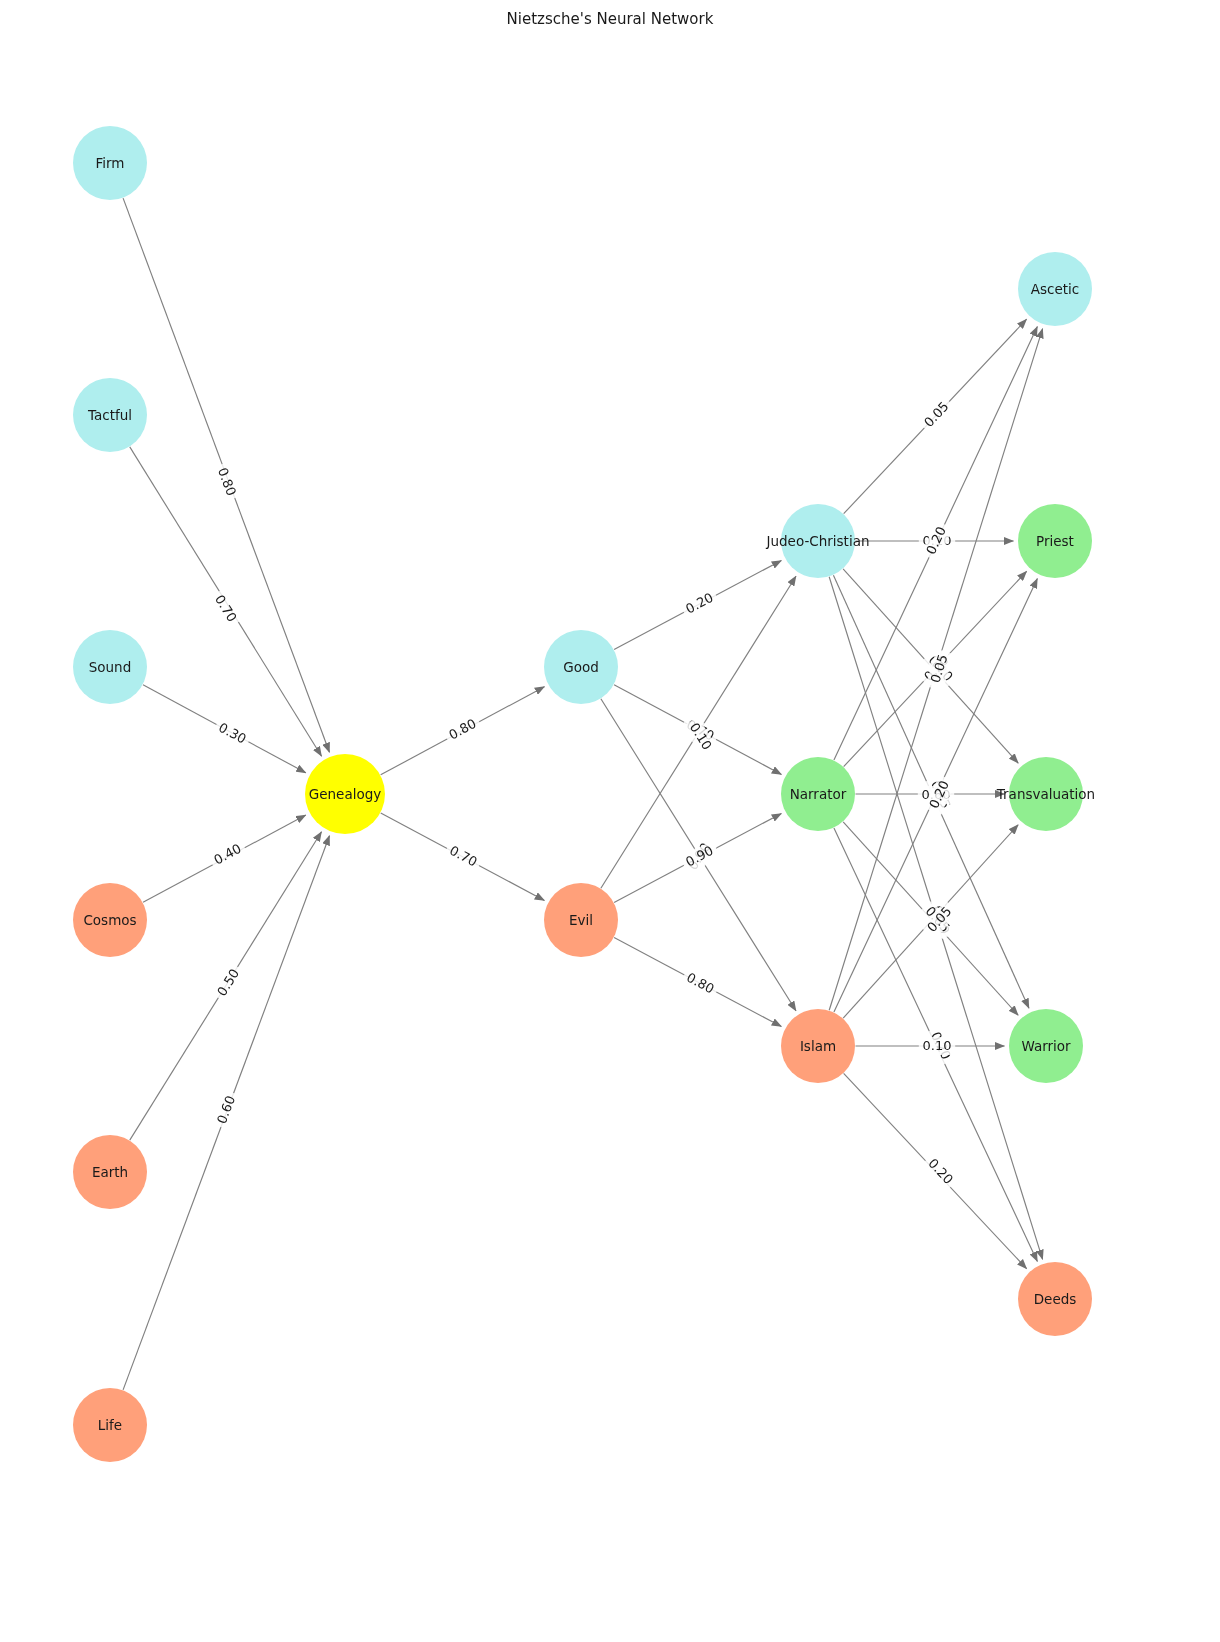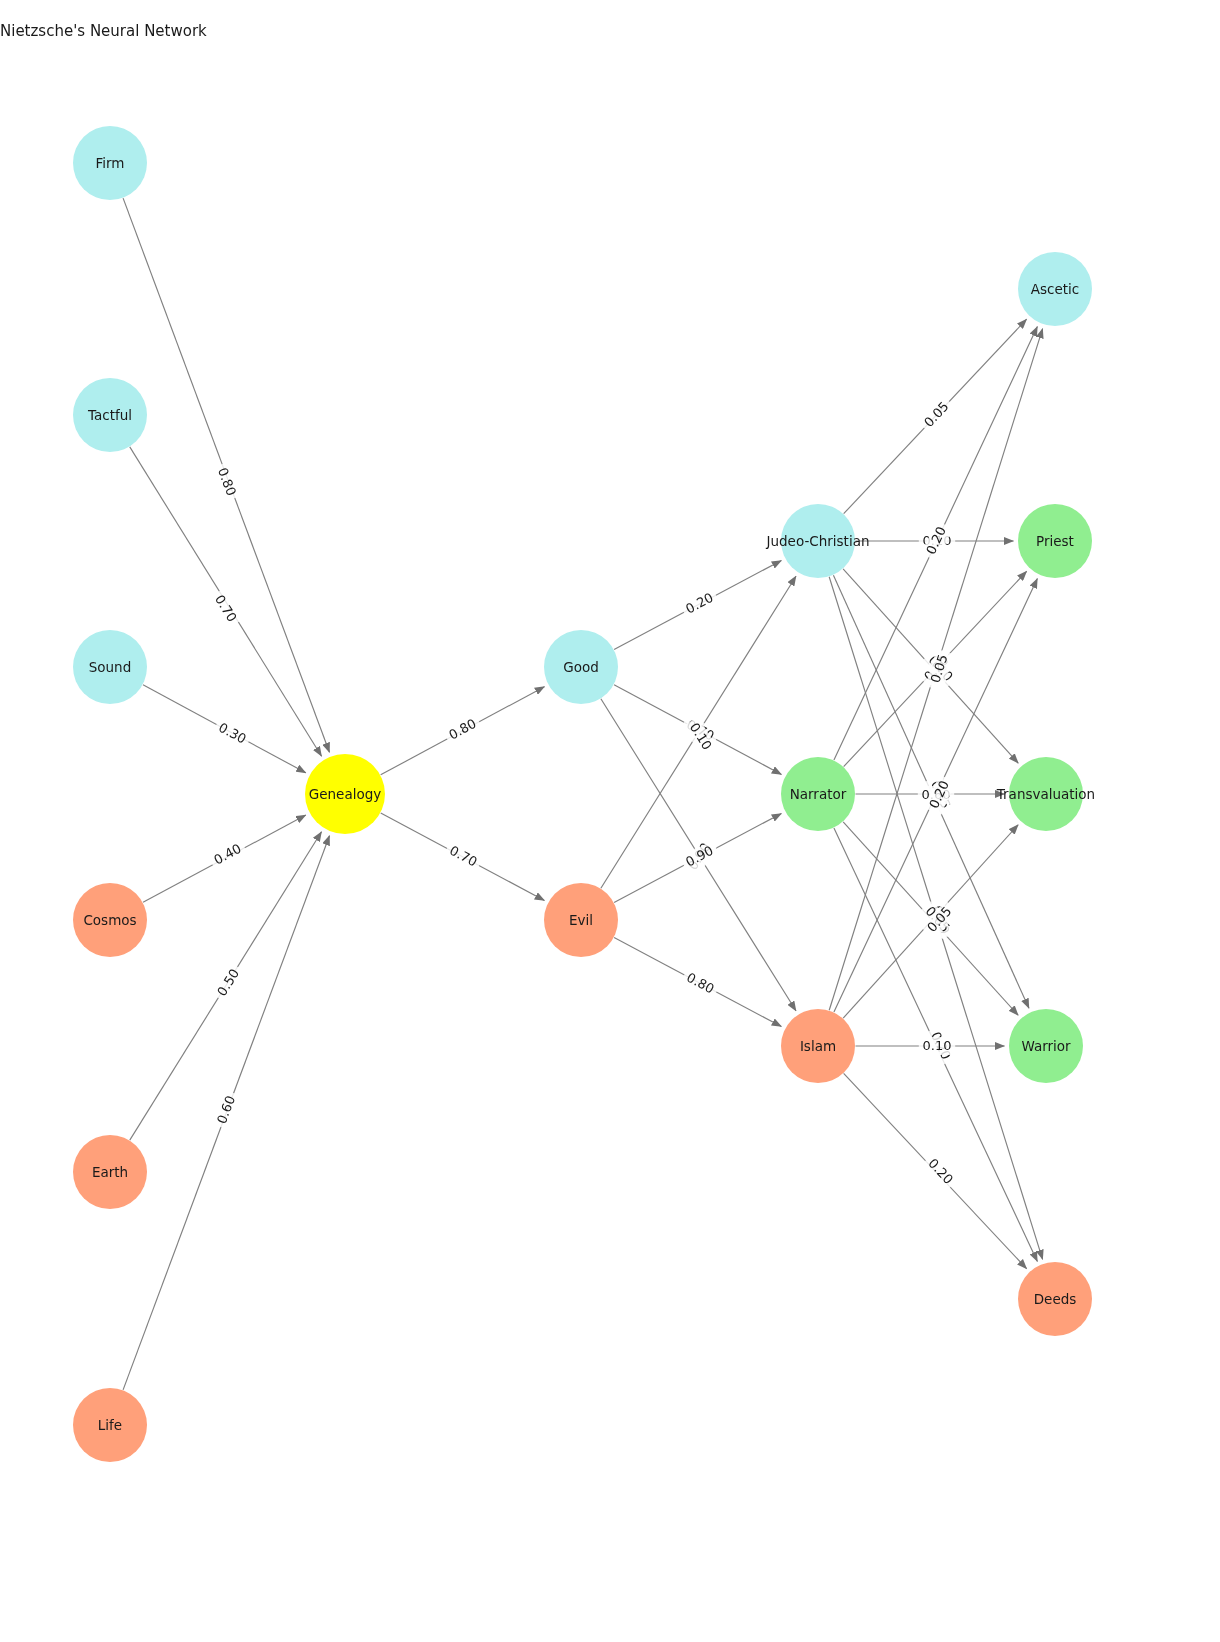--- a/index.html
+++ b/index.html
@@ -14,24 +14,24 @@
     overflow: hidden;
   }
   #canvas-wrap {
     position: relative;
     width: 1220px;
     height: 1642px;
     background: #ffffff;
   }
   #graph-title {
     position: absolute;
-    top: 22px;
+    top: 10px;
     left: 0;
     width: 1220px;
-    text-align: left;
+    text-align: center;
     font-size: 15px;
     color: #1a1a1a;
     font-family: "DejaVu Sans", sans-serif;
   }
   svg#network-svg {
     position: absolute;
     top: 0;
     left: 0;
     width: 1220px;
     height: 1642px;

